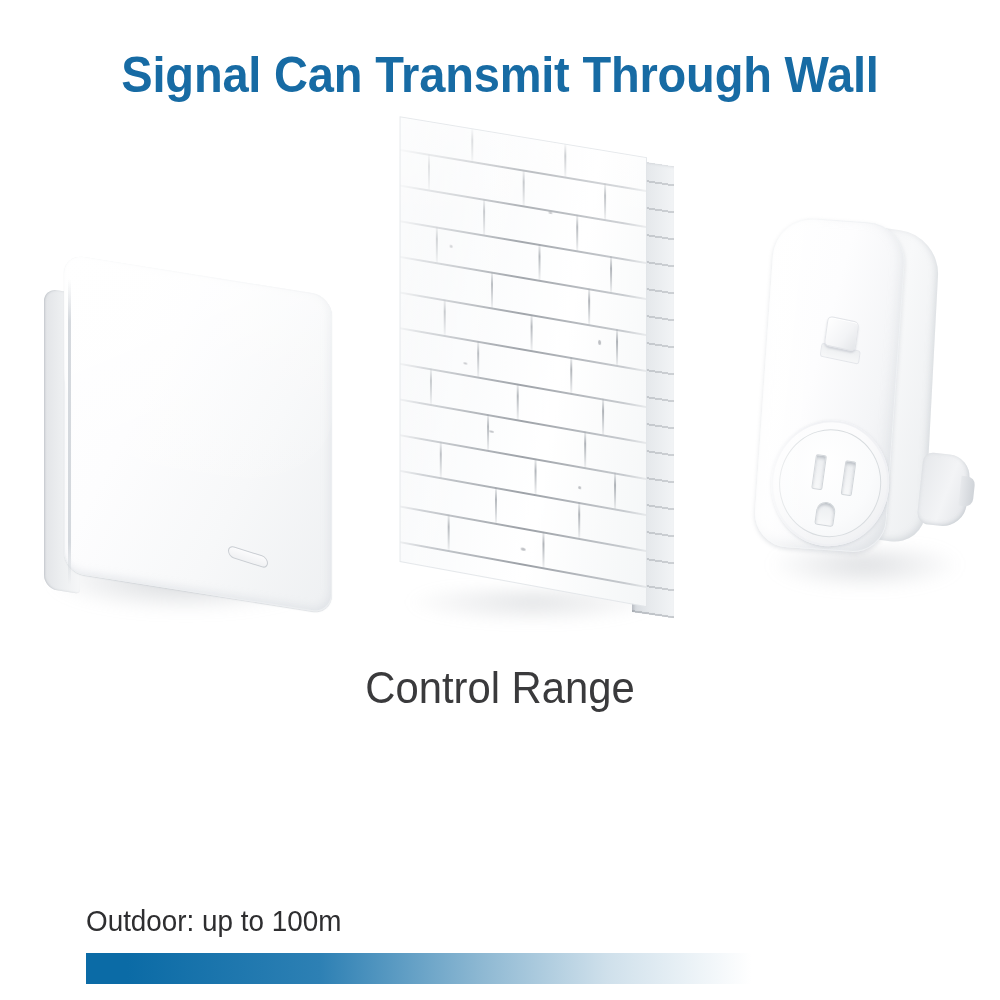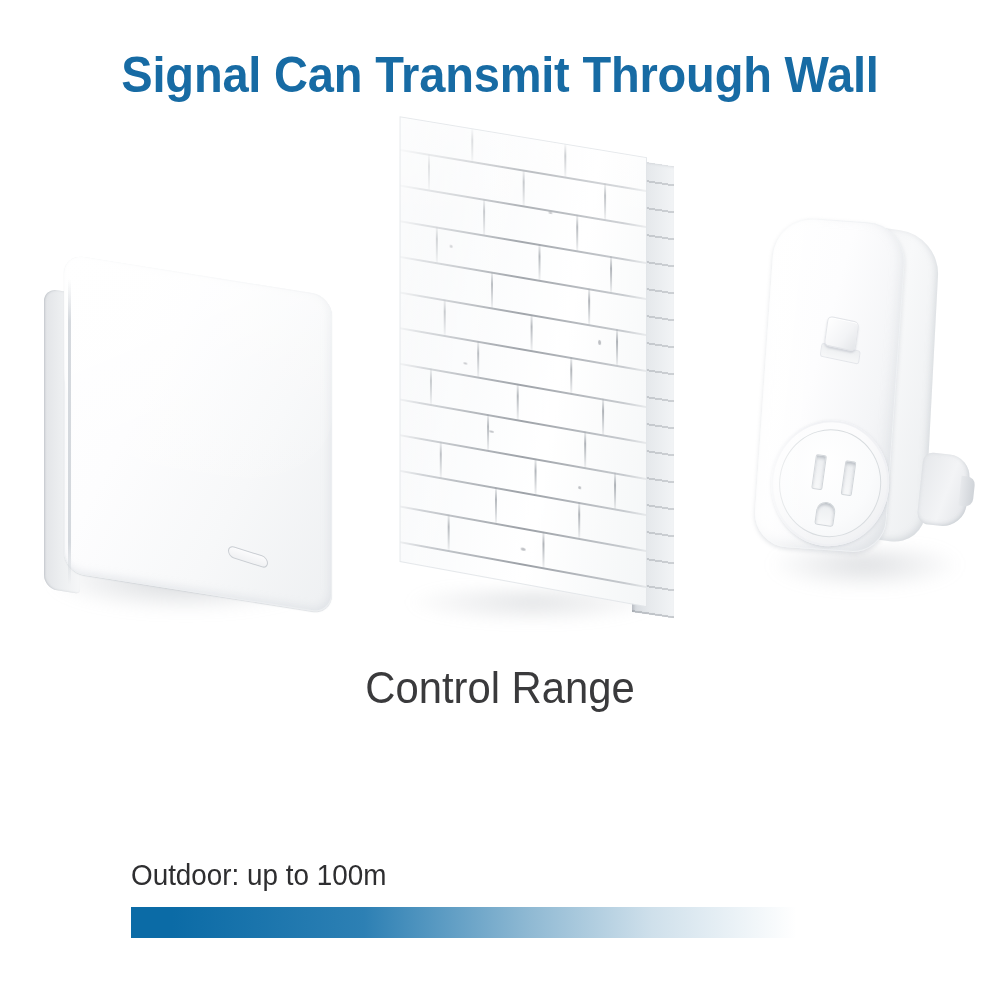--- a/index.html
+++ b/index.html
@@ -310,21 +310,21 @@
     font-weight: 400;
     white-space: nowrap;
     transform: scaleX(0.96);
     transform-origin: 0 50%;
   }
   .range-bar {
     height: 31px;
     margin-top: 15px;
   }
   #row-indoor  { top: 752px; }
-  #row-outdoor { top: 858px; margin-left: 45px; }
+  #row-outdoor { top: 904px; }
   #bar-indoor  { width: 505px; }
   #bar-outdoor { width: 686px; }
 </style>
 </head>
 <body>
 
 <div class="page">
 
   <div class="headline" style="color: rgb(23, 107, 164);">Signal Can Transmit Through Wall</div>
 

